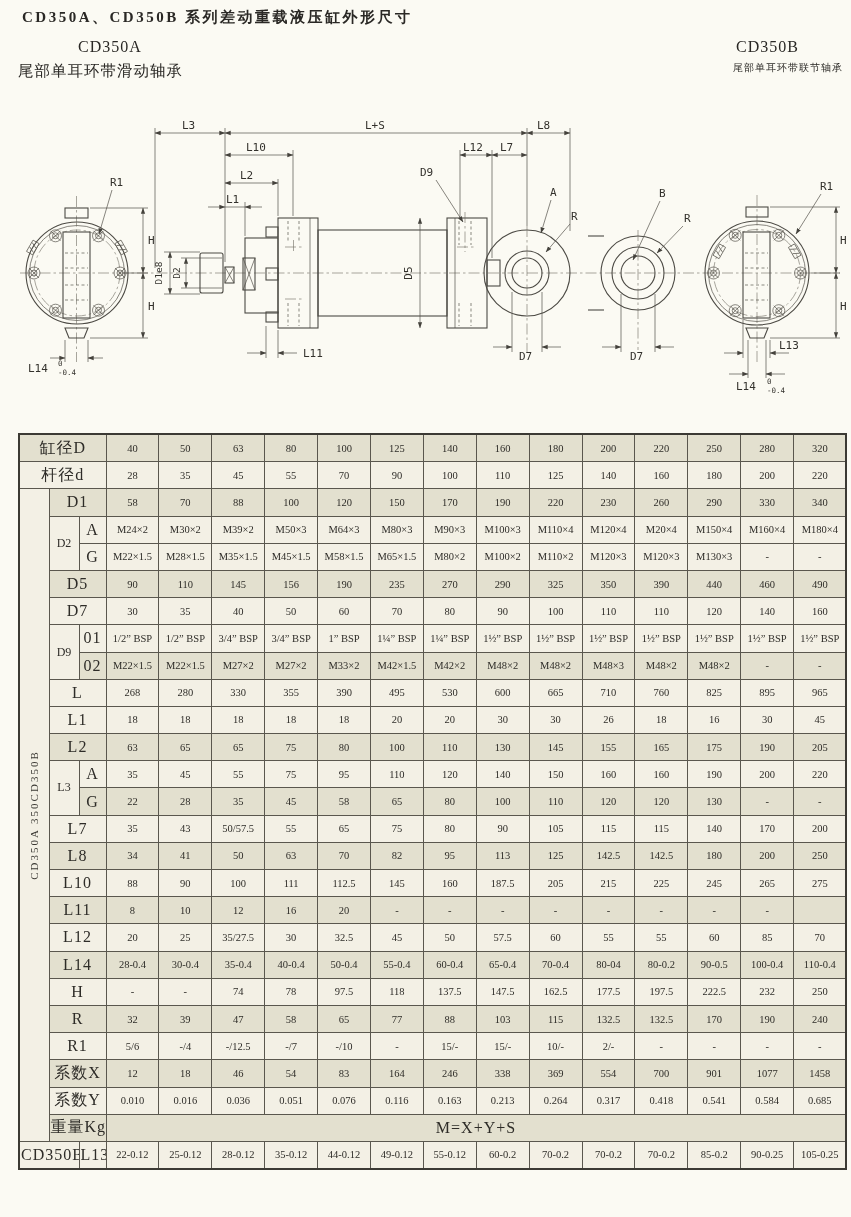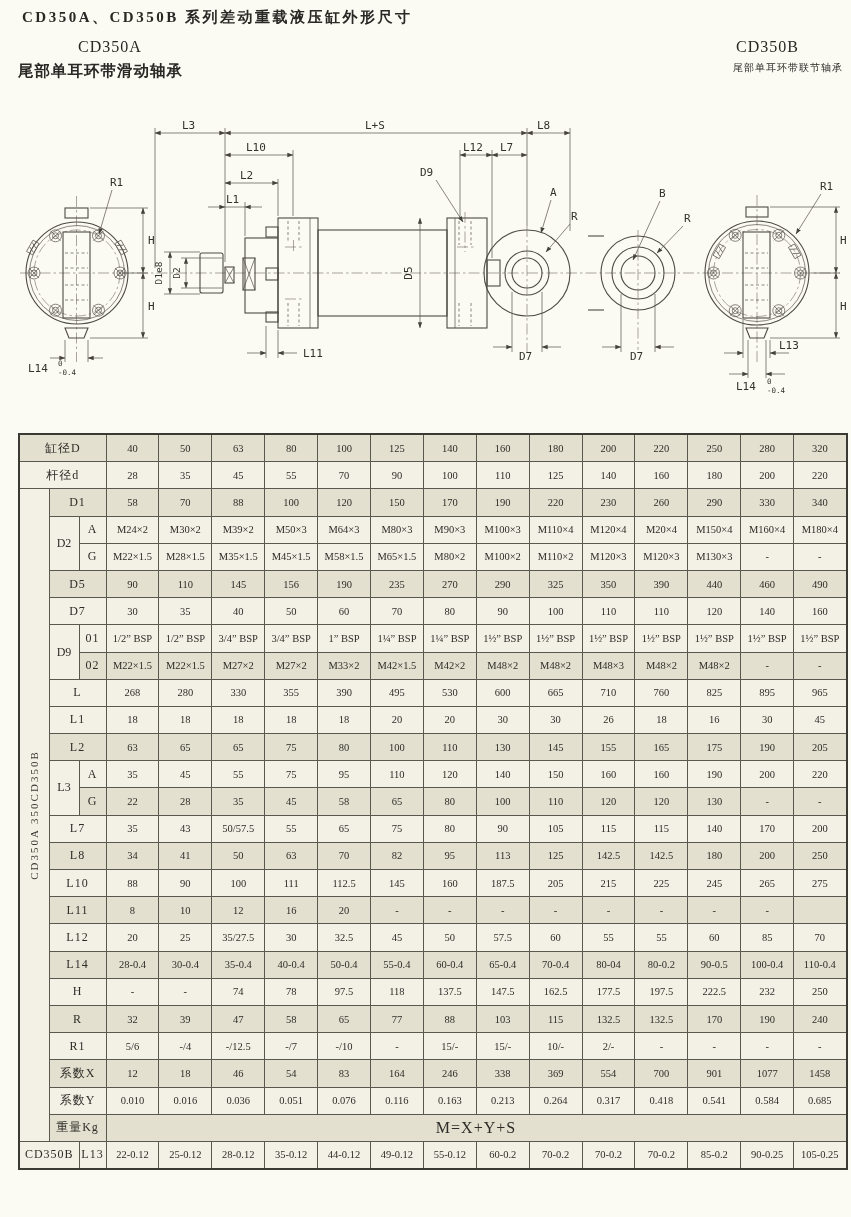--- a/index.html
+++ b/index.html
@@ -1,37 +1,37 @@
 <!DOCTYPE html>
 <html><head>
 <meta charset="utf-8">
 <style>
   html,body{margin:0;padding:0;}
   body{width:851px;height:1217px;position:relative;background:#fbfaf3;font-family:"Liberation Serif",serif;color:#2a2825;overflow:hidden;}
   .abs{position:absolute;}
   #title{left:22px;top:8px;font-size:15px;font-weight:bold;letter-spacing:2.5px;}
   #lmodel{left:78px;top:38px;font-size:16px;letter-spacing:1px;}
-  #ldesc{left:18px;top:61px;font-size:15.5px;letter-spacing:1px;font-weight:bold;}
+  #ldesc{left:18px;top:61px;font-size:15.5px;letter-spacing:1px;}
   #rmodel{right:52px;top:38px;font-size:16px;letter-spacing:1px;}
   #rdesc{right:8px;top:61px;font-size:10px;letter-spacing:1px;}
   #draw{left:0;top:100px;}
   svg .ol{stroke:#4c4a44;stroke-width:1.1;fill:none;}
   svg .tn{stroke:#55524b;stroke-width:0.7;fill:none;}
   svg .cl{stroke:#6e6b62;stroke-width:0.6;fill:none;stroke-dasharray:11 3 2.5 3;}
   svg .hd{stroke:#5a574f;stroke-width:0.7;fill:none;stroke-dasharray:3 2.5;}
   svg .dim{stroke:#55524b;stroke-width:0.7;fill:none;}
   svg text{font-family:"DejaVu Sans Mono",monospace;font-size:11px;fill:#33312c;}
   svg text.sm{font-size:7.5px;}
   svg text.md{font-size:9.5px;}
   svg .arr{fill:#44423c;}
   #tablewrap{left:18px;top:433px;}
   table{border-collapse:collapse;table-layout:fixed;width:827px;background:#f3f0e5;border:2px solid #3c3a34;}
   td{border:1px solid #5a574e;height:26.2px;text-align:center;vertical-align:middle;
      font:10.5px "Liberation Serif",serif;color:#2e2c28;padding:0 1px;overflow:hidden;white-space:nowrap;}
-  td.lbl{font-size:12px;letter-spacing:1px;}
+  td.lbl{font-size:16px;letter-spacing:1px;}
   td.grp{font-size:12px;background:#f3f0e5;}
   tr.sh td{background:#e3e0cf;}
   td.strip{background:#f3f0e5 !important;position:relative;width:30px;padding:0;}
   td.strip div{position:absolute;left:50%;top:50%;transform:translate(-50%,-50%) rotate(-90deg);
      white-space:nowrap;font-size:11px;letter-spacing:2px;color:#3a3833;}
   td.merged{letter-spacing:1px;font-size:16px;}
 </style>
 </head>
 <body>
 

